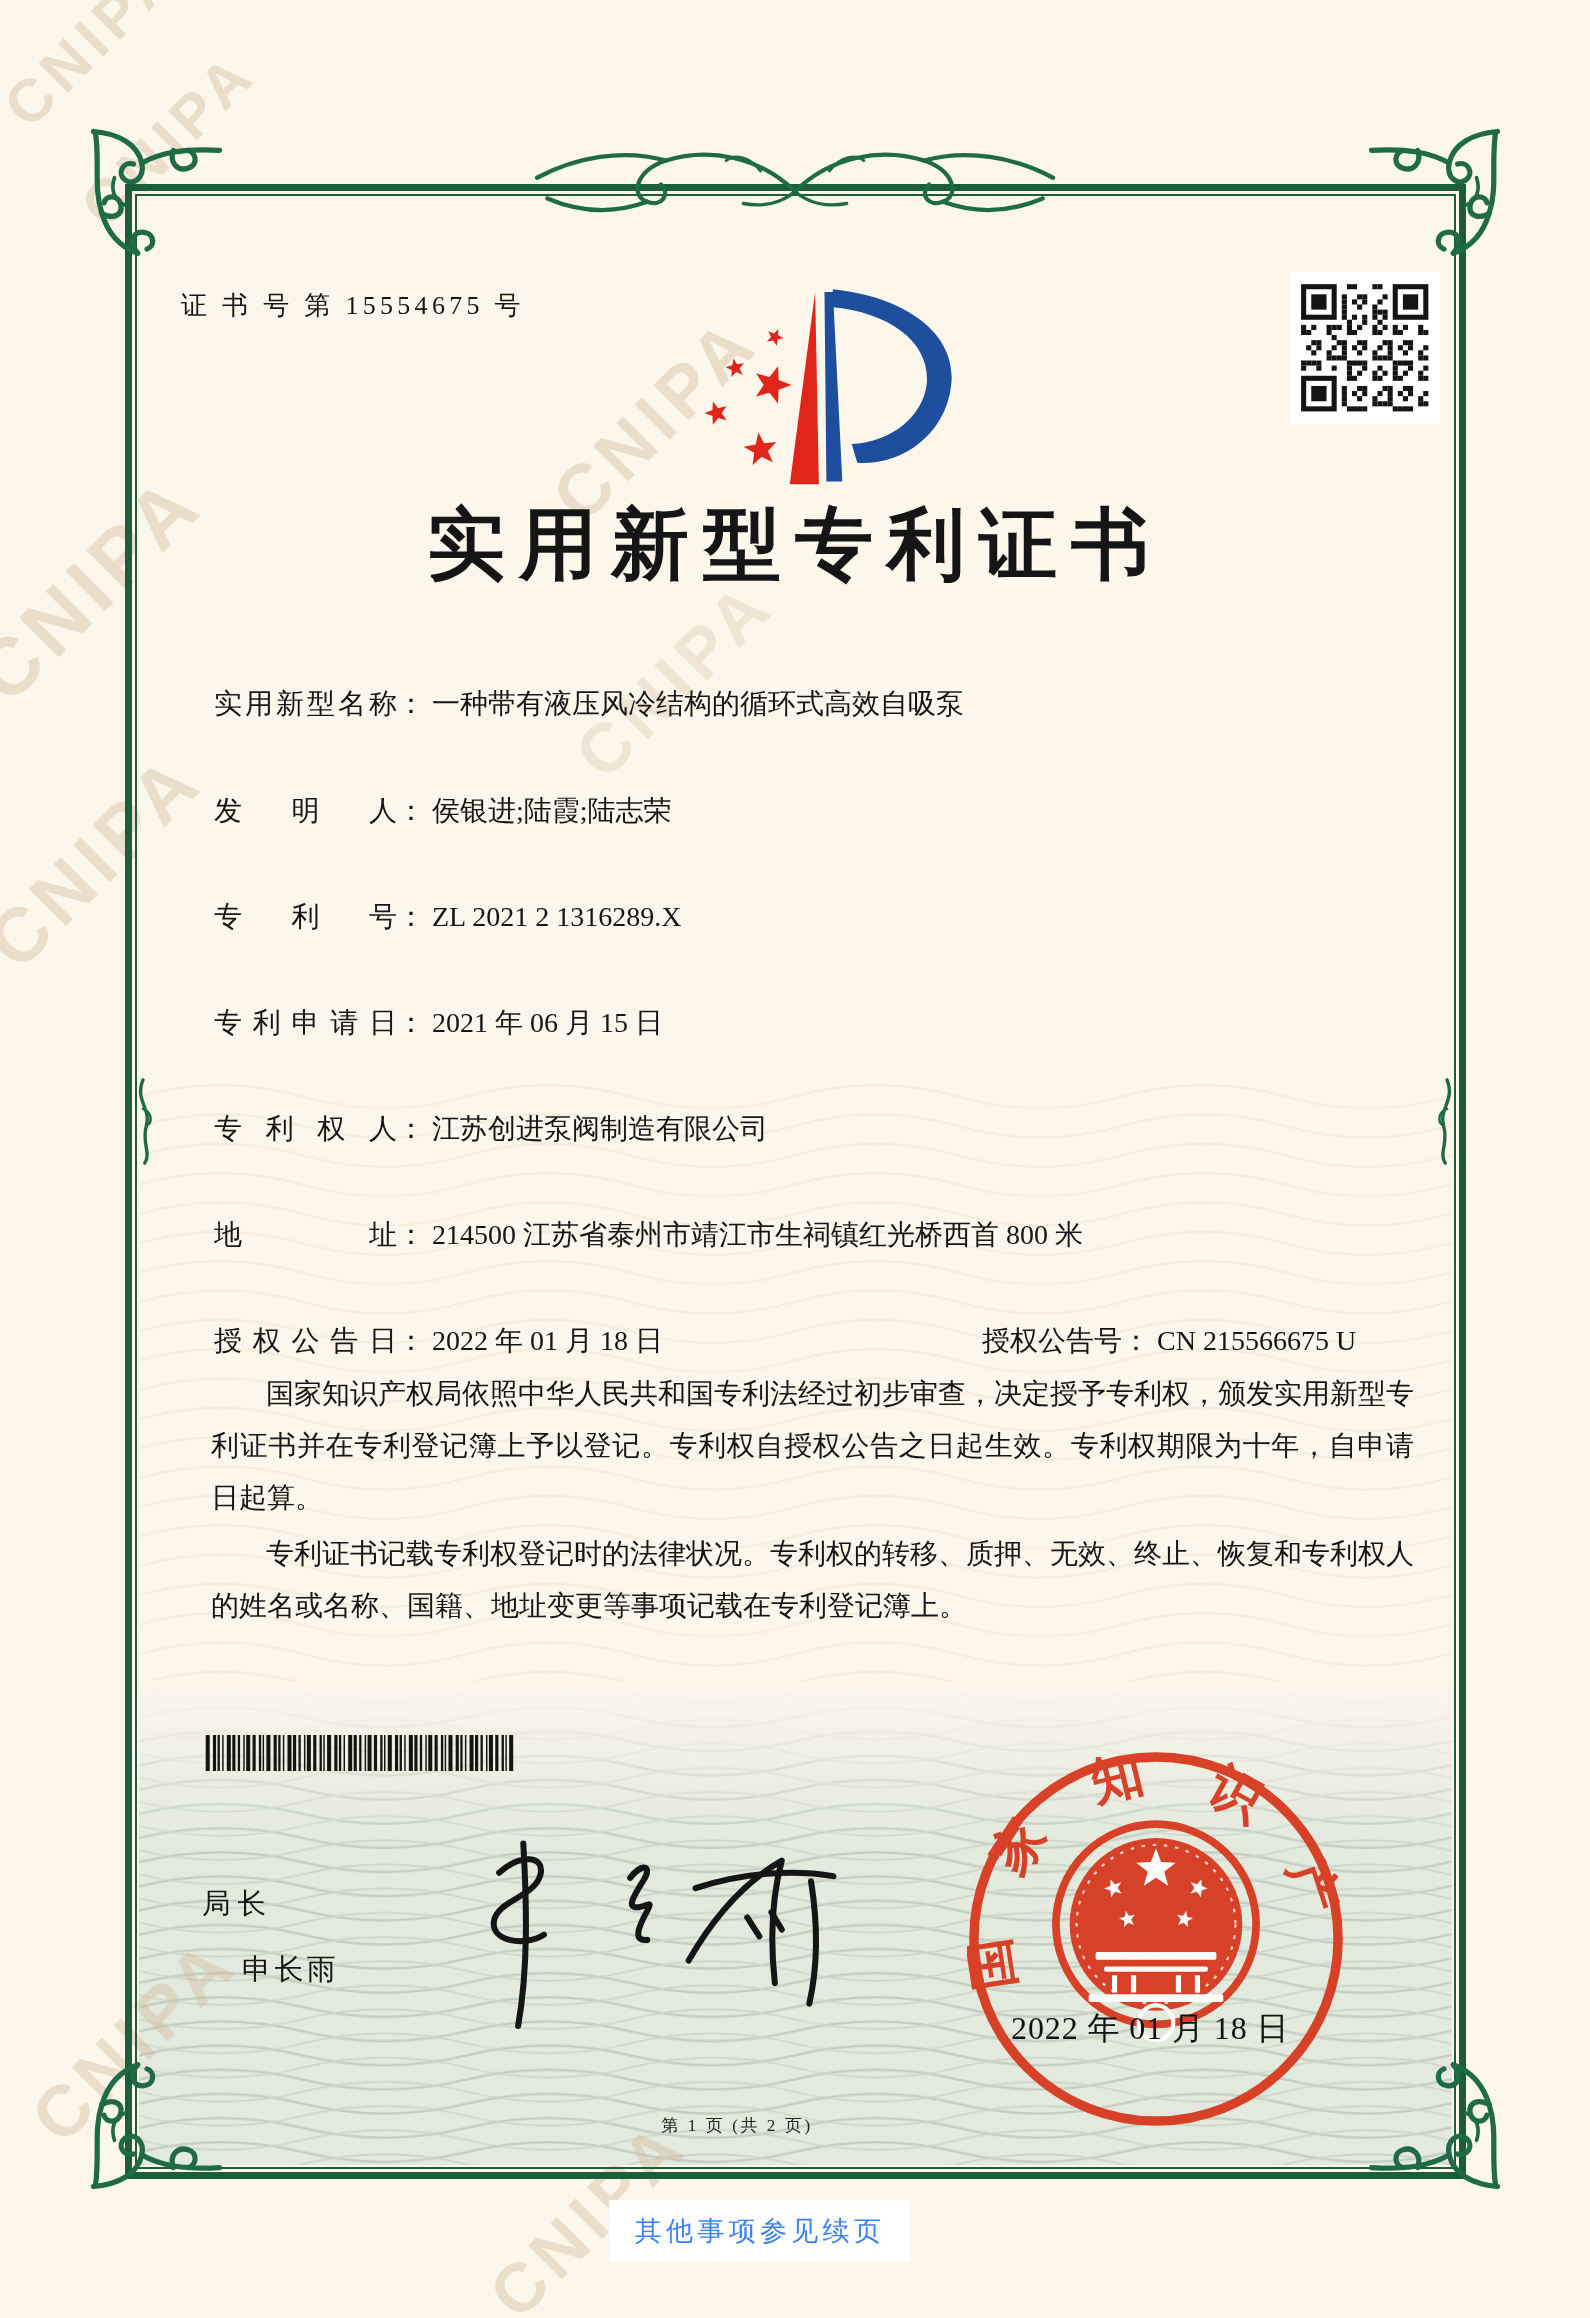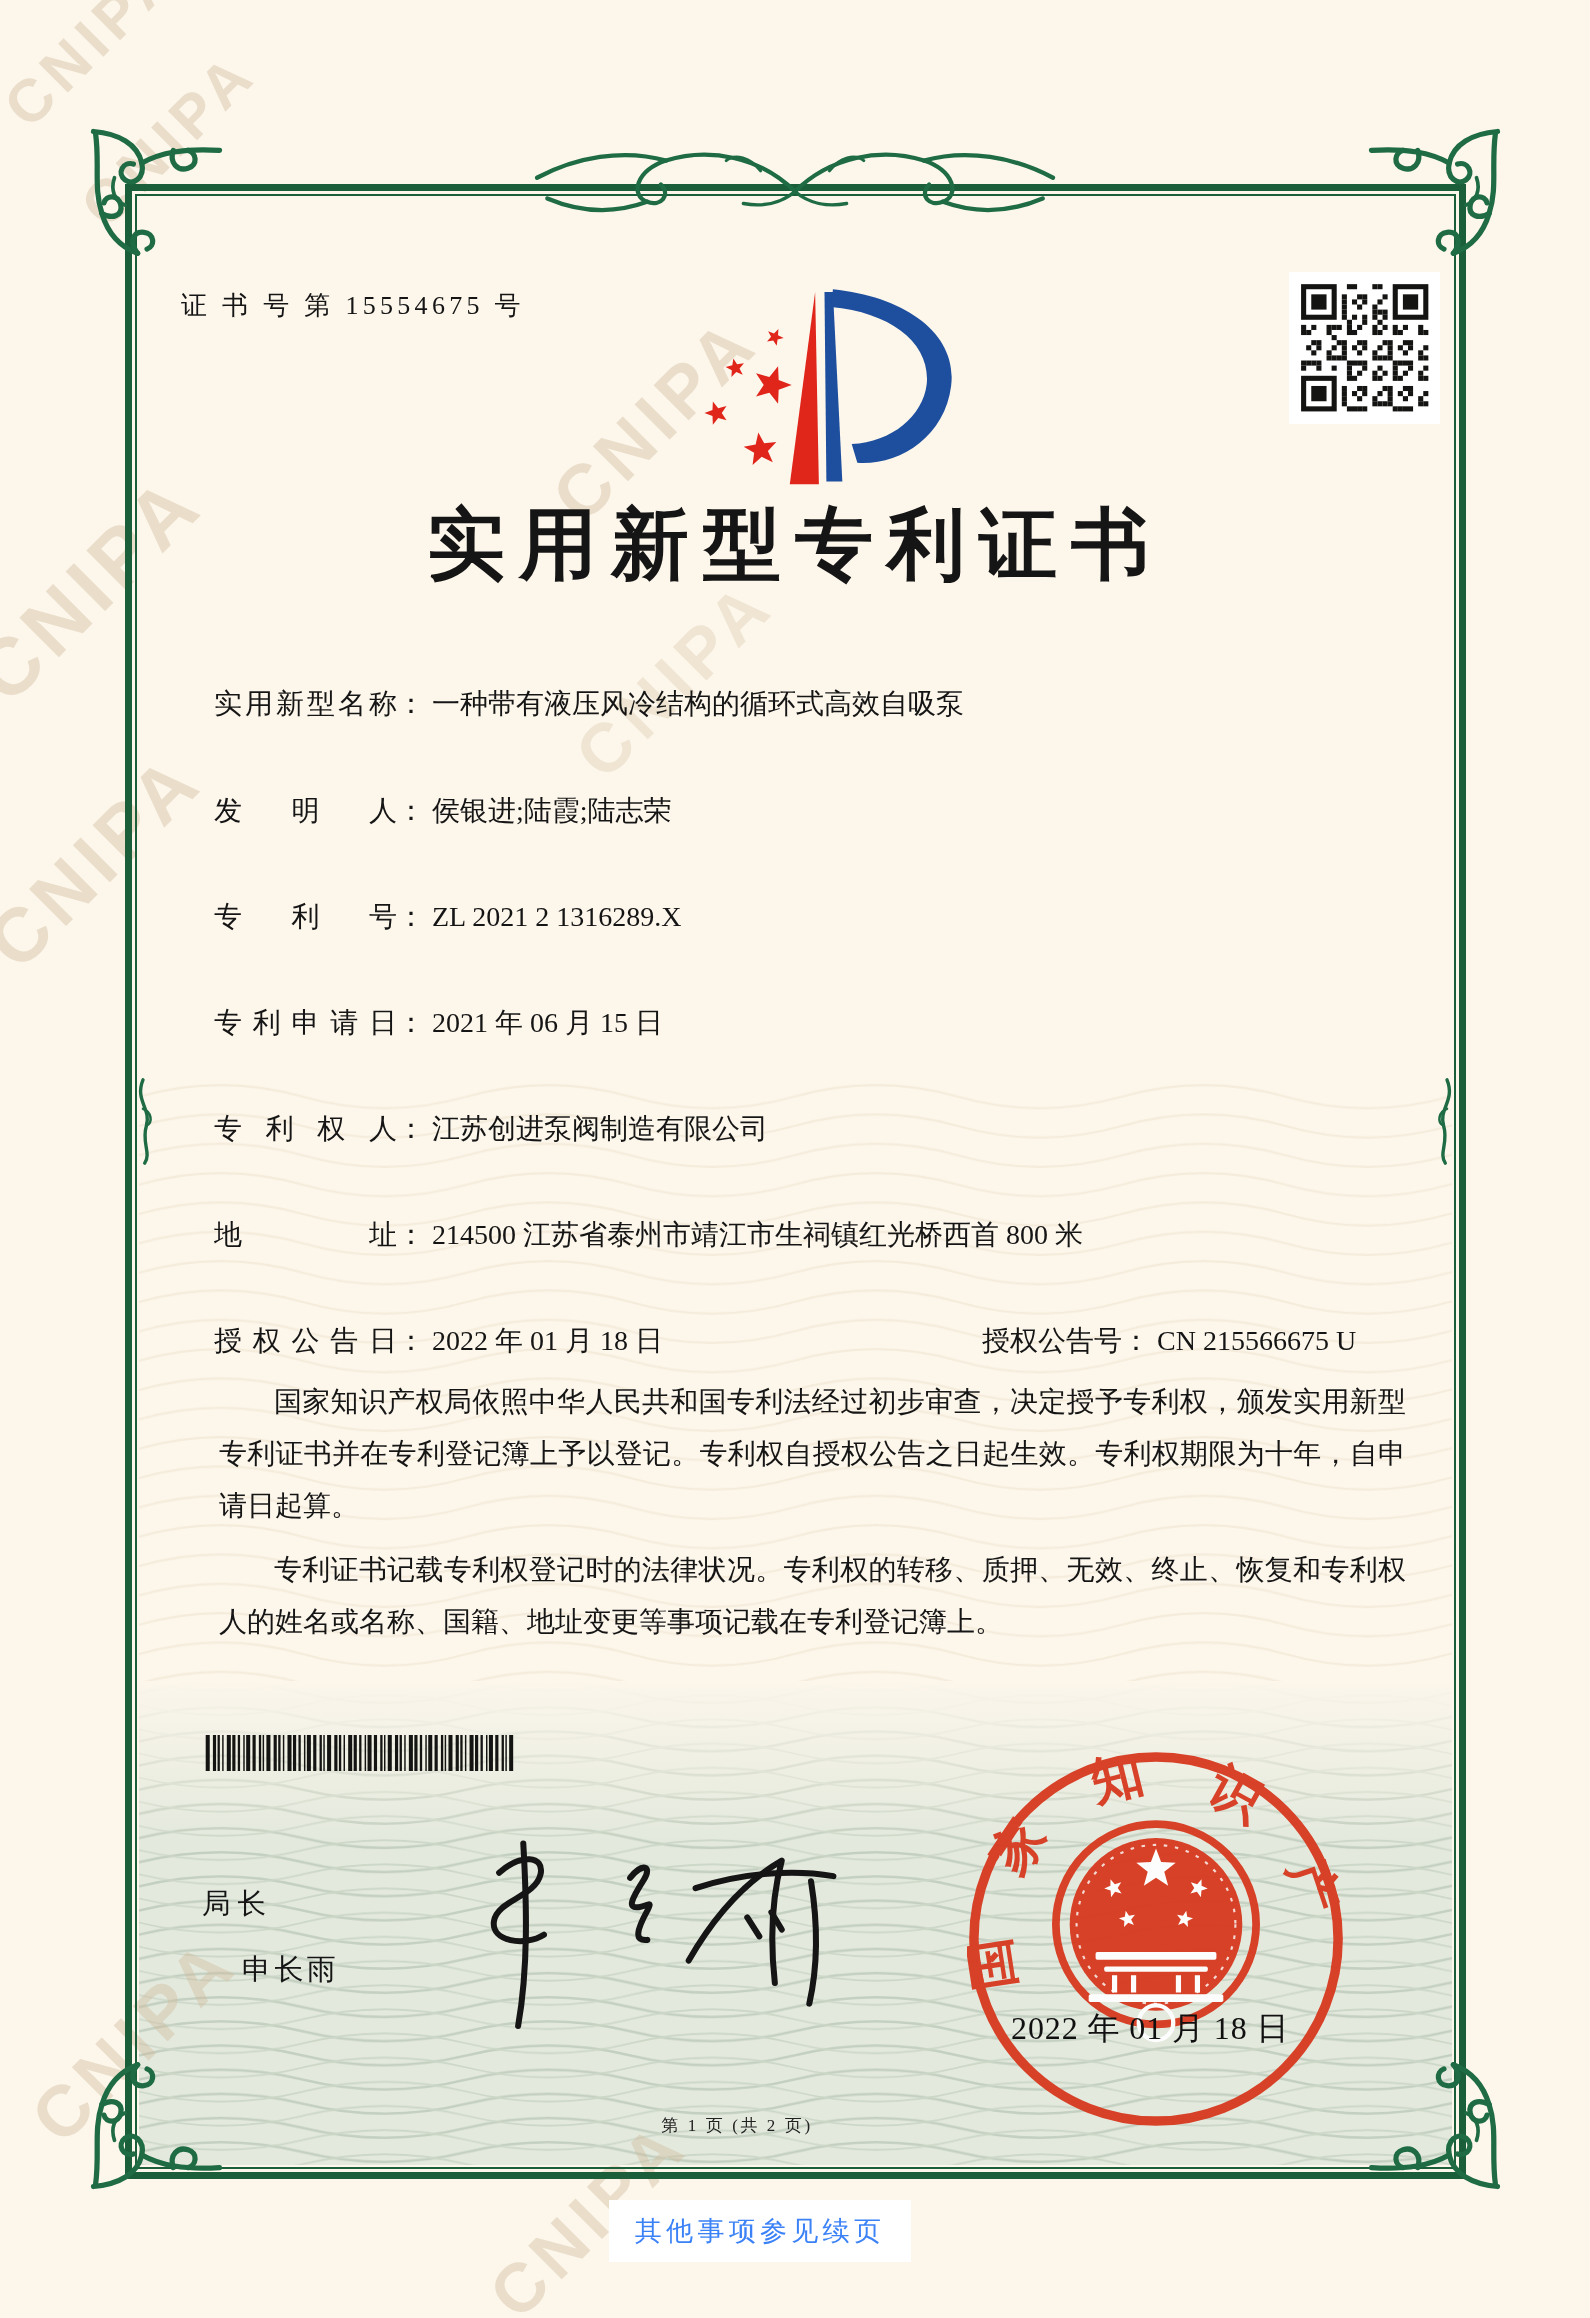--- a/index.html
+++ b/index.html
@@ -23,21 +23,21 @@
          letter-spacing:14px;z-index:4;}
   
   .row{position:absolute;left:214px;font-size:28px;z-index:4;white-space:nowrap;}
   .lbl{display:inline-block;width:183px;text-align:justify;text-align-last:justify;vertical-align:top;}
   .lbl2{display:inline-block;vertical-align:top;margin-left:21px;}
   .val{padding-left:7px;}
   .grant2{position:absolute;left:747px;top:0;}
   
   .bodytext{position:absolute;left:207px;top:1364px;width:1211px;font-size:28px;line-height:52px;
             text-align:justify;z-index:4;}
-  .bodytext p{margin:12px;text-indent:55px;}
+  .bodytext p{margin:4px;text-indent:55px;}
   
   .qrbox{position:absolute;left:1289px;top:272px;width:151px;height:152px;background:#ffffff;z-index:4;}
   .barcode{position:absolute;left:205px;top:1735px;z-index:4;}
   
   .director-label{position:absolute;left:202px;top:1885px;font-size:28.5px;letter-spacing:7px;z-index:4;}
   .director-name{position:absolute;left:202px;top:1950px;font-size:29px;letter-spacing:3.4px;z-index:4;margin-left:40px;}
   .sig{position:absolute;left:404px;top:1821px;z-index:5;}
   
   .seal{position:absolute;left:967px;top:1750px;z-index:4;opacity:.95;}
   .seal-date{position:absolute;left:1011px;top:2007px;font-size:32px;letter-spacing:0.9px;color:#101010;z-index:6;}

